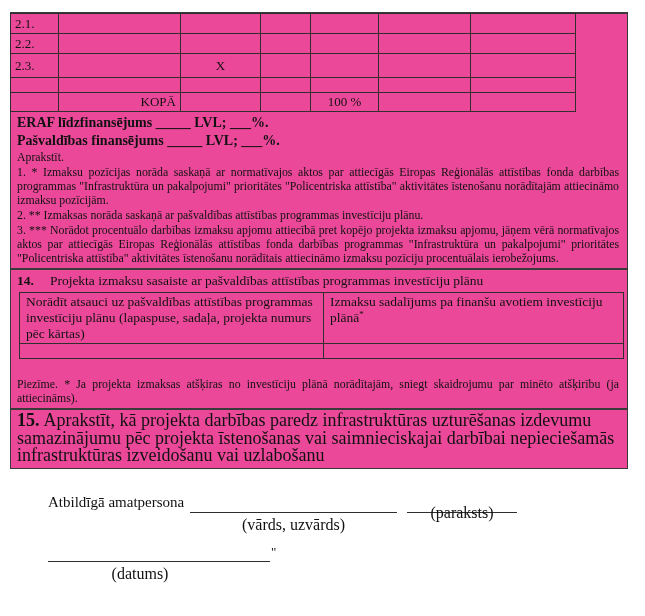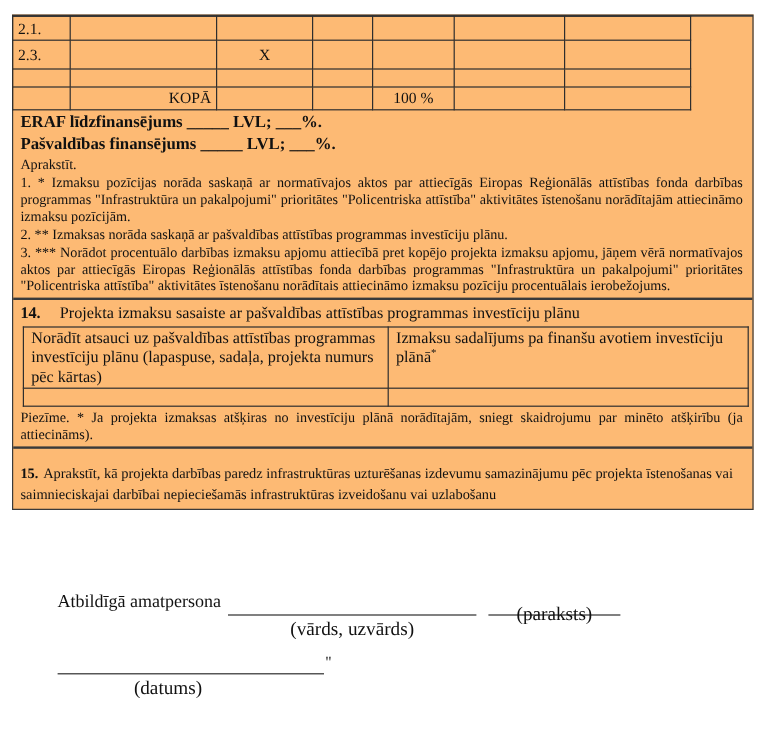--- a/index.html
+++ b/index.html
@@ -6,21 +6,21 @@
   body{
     width:645px;height:616px;position:relative;overflow:hidden;
     font-family:"Liberation Serif","DejaVu Serif",serif;
     color:#111;
     -webkit-font-smoothing:antialiased;
   }
   
   .doc-box{
     position:absolute;left:10px;top:12px;width:616px;
     border:1.5px solid #3a3a3a;border-top-width:2px;
-    background:#fdba74;
+    background:#ec4899;
   }
   
   table.cost{border-collapse:collapse;table-layout:fixed;width:565px;margin-left:-1px;margin-top:-1px;}
   table.cost td{
     border:1px solid #2e2e2e;font-size:13px;padding:0 4px;vertical-align:middle;
     overflow:hidden;white-space:nowrap;
   }
   table.cost tr.r1 td,table.cost tr.r2 td{height:19px;}
   table.cost tr.r3 td{height:23px;}
   table.cost tr.r4 td{height:14px;}
@@ -32,30 +32,30 @@
   .fin{padding:2px 10px 0 6px;font-size:14px;line-height:17.5px;}
   .fin div{white-space:nowrap;font-weight:bold;}
   
   .notes{padding:1px 8px 2px 6px;font-size:11.8px;line-height:14px;}
   .notes .nh{margin:0 0 1px 0;}
   .notes p{margin:0 0 1px 0;text-align:justify;}
   
   .sec14{border-top:2px solid #3a3a3a;padding:1px 6px 3px 6px;}
   .sec-title{font-size:13.5px;line-height:17px;padding:1px 0 2px 0;}
   .sec-title b{margin-right:16px;}
-  table.link{border-collapse:collapse;table-layout:fixed;width:604px;margin:1px 0 2px 2px;}
+  table.link{border-collapse:collapse;table-layout:fixed;width:604px;margin:1px 0 18px 2px;}
   table.link td{
     border:1px solid #2e2e2e;font-size:13.5px;line-height:16px;
     padding:1px 6px;vertical-align:top;
   }
   table.link tr.empty td{height:12px;}
   sup.star{font-size:9px;vertical-align:super;line-height:0;}
   .sec14-note{font-size:11.8px;line-height:14px;text-align:justify;margin:2px 2px 0 0;}
   
-  .sec15{border-top:2px solid #3a3a3a;padding:12px 8px 3px 6px;font-size:12px;line-height:17.5px;}
+  .sec15{border-top:2px solid #3a3a3a;padding:2px 8px 3px 6px;font-size:18px;line-height:17.5px;}
   .sec15 b{margin-right:4px;}
   
   .sig-label{position:absolute;left:48px;top:494px;font-size:15px;}
   .uline{position:absolute;height:0;border-bottom:1.4px solid #2e2e2e;}
   .ul-name{left:190px;top:512px;width:207px;}
   .ul-sign{left:407px;top:512px;width:110px;}
   .ul-date{left:48px;top:561px;width:222px;}
   .caption{position:absolute;font-size:16px;text-align:center;}
   .cap-name{left:190px;top:516px;width:207px;}
   .cap-sign{left:407px;top:504px;width:110px;}
@@ -73,20 +73,29 @@
         <col style="width:122px">
         <col style="width:80px">
       <col style="width:50px">
         <col style="width:68px">
         <col style="width:92px">
         <col style="width:105px">
     </colgroup>
     <tbody>
         <tr class="r1">
       <td class="c-num">2.1.</td>
+      <td></td>
+      <td></td>
+      <td></td>
+      <td></td>
+      <td></td>
+      <td></td>
+    </tr>
+    <tr class="r2">
+      <td class="c-num">2.2.</td>
       <td></td>
       <td></td>
       <td></td>
       <td></td>
       <td></td>
       <td></td>
     </tr>
     <tr class="r3">
       <td class="c-num">2.3.</td>
       <td></td>

